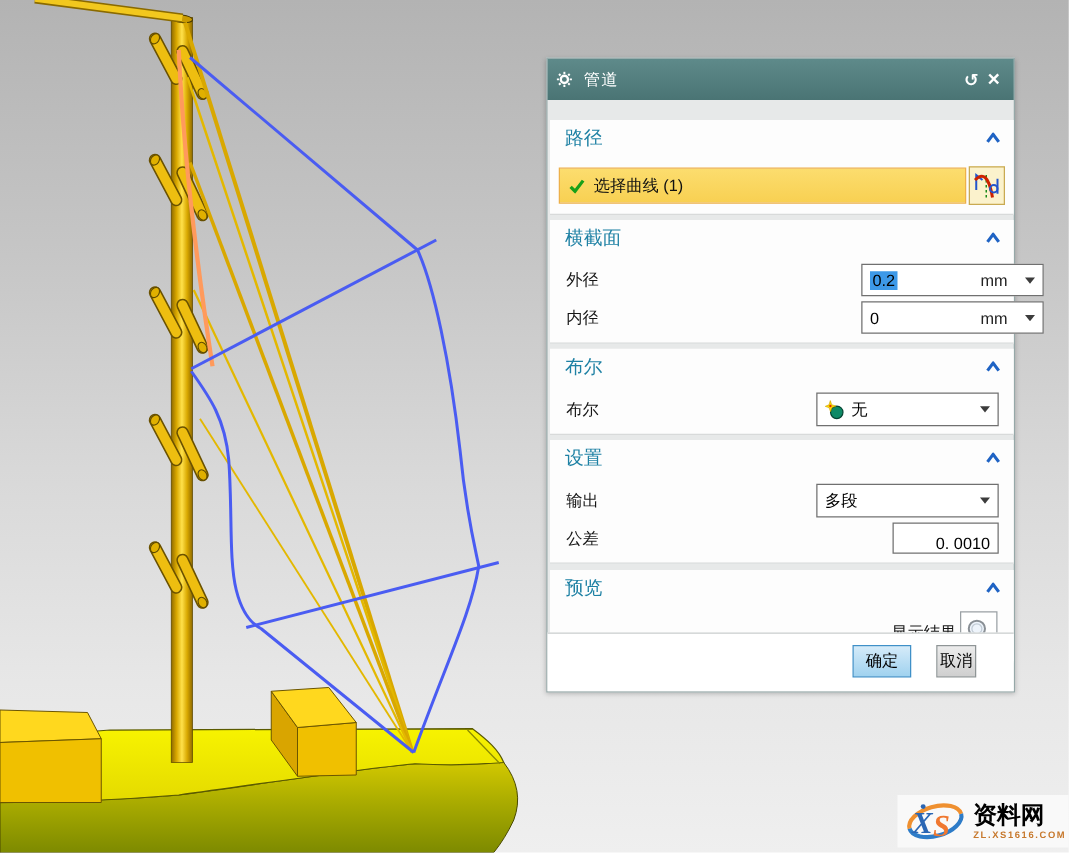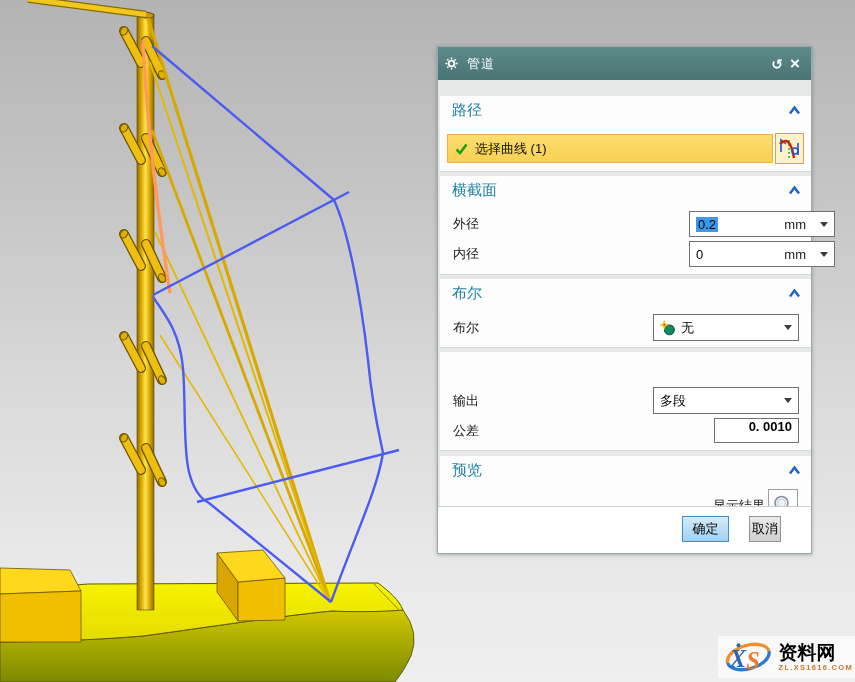--- a/index.html
+++ b/index.html
@@ -35,21 +35,21 @@
   .unitbox .val { color:#000; }
   .val-sel { background:#3d99e8; color:#00131f; padding:0 2px; }
   .unitbox .sp { flex:1; }
   .unitbox .unit { color:#222; margin-right:14px; }
   .darr { width:0; height:0; border-left:4px solid transparent; border-right:4px solid transparent;
           border-top:5px solid #3c3c3c; }
   .dropdown { position:absolute; left:213px; width:146px; top:0; bottom:0; background:#fff;
               border:1px solid #707070; display:flex; align-items:center; gap:5px; padding:0 6px; font-size:13px; }
   .dropdown .sp { flex:1; }
   .numbox { position:absolute; top:0; bottom:0; background:#fff; border:1px solid #707070;
-            display:flex; align-items:flex-start; justify-content:flex-end; padding:0 6px; font-size:13px;font-weight:bold; }
+            display:flex; align-items:flex-end; justify-content:flex-end; padding:0 6px; font-size:13px; }
   .sel-row { position:absolute; left:7px; top:38px; width:326px; height:29px;
              background:linear-gradient(#fcdd6e,#f8d052); border:1px solid #edb04a;
              display:flex; align-items:center; gap:7px; padding:0 7px; font-size:13px; color:#101010; }
   .curve-btn { position:absolute; left:335px; top:37px; width:29px; height:31px;
                background:#fbf2cc; border:1px solid #c9aa52; display:flex; align-items:center; justify-content:center; }
   .preview-row { position:absolute; left:0; right:13px; top:33px; height:33px;
                  display:flex; align-items:center; justify-content:flex-end; gap:3px; }
   .preview-row .plbl { font-size:13px; color:#151515; }
   .mag-btn { width:30px; height:33px; background:#fff; border:1px solid #9aa0a4;
              display:flex; align-items:center; justify-content:center; }
@@ -272,20 +272,26 @@
             <circle cx="4.6" cy="5.1" r="1" fill="#e03000"></circle>
           </svg>
           <span>无</span>
           <span class="sp"></span>
           <span class="darr"></span>
         </div>
       </div>
     </div>
 
     <div class="card" style="top:282px;height:99px">
+      <div class="sec-h">
+        <span class="sec-t">设置</span>
+        <svg width="13" height="9" viewBox="0 0 13 9">
+          <path d="M2 7.5 L6.5 1.5 L11 7.5" stroke="#1f63c4" stroke-width="2.5" fill="none"></path>
+        </svg>
+      </div>
       <div class="row" style="top:35px;height:27px">
         <span class="lbl">输出</span>
         <div class="dropdown">
           <span>多段</span>
           <span class="sp"></span>
           <span class="darr"></span>
         </div>
       </div>
       <div class="row" style="top:66px;height:25px">
         <span class="lbl">公差</span>

